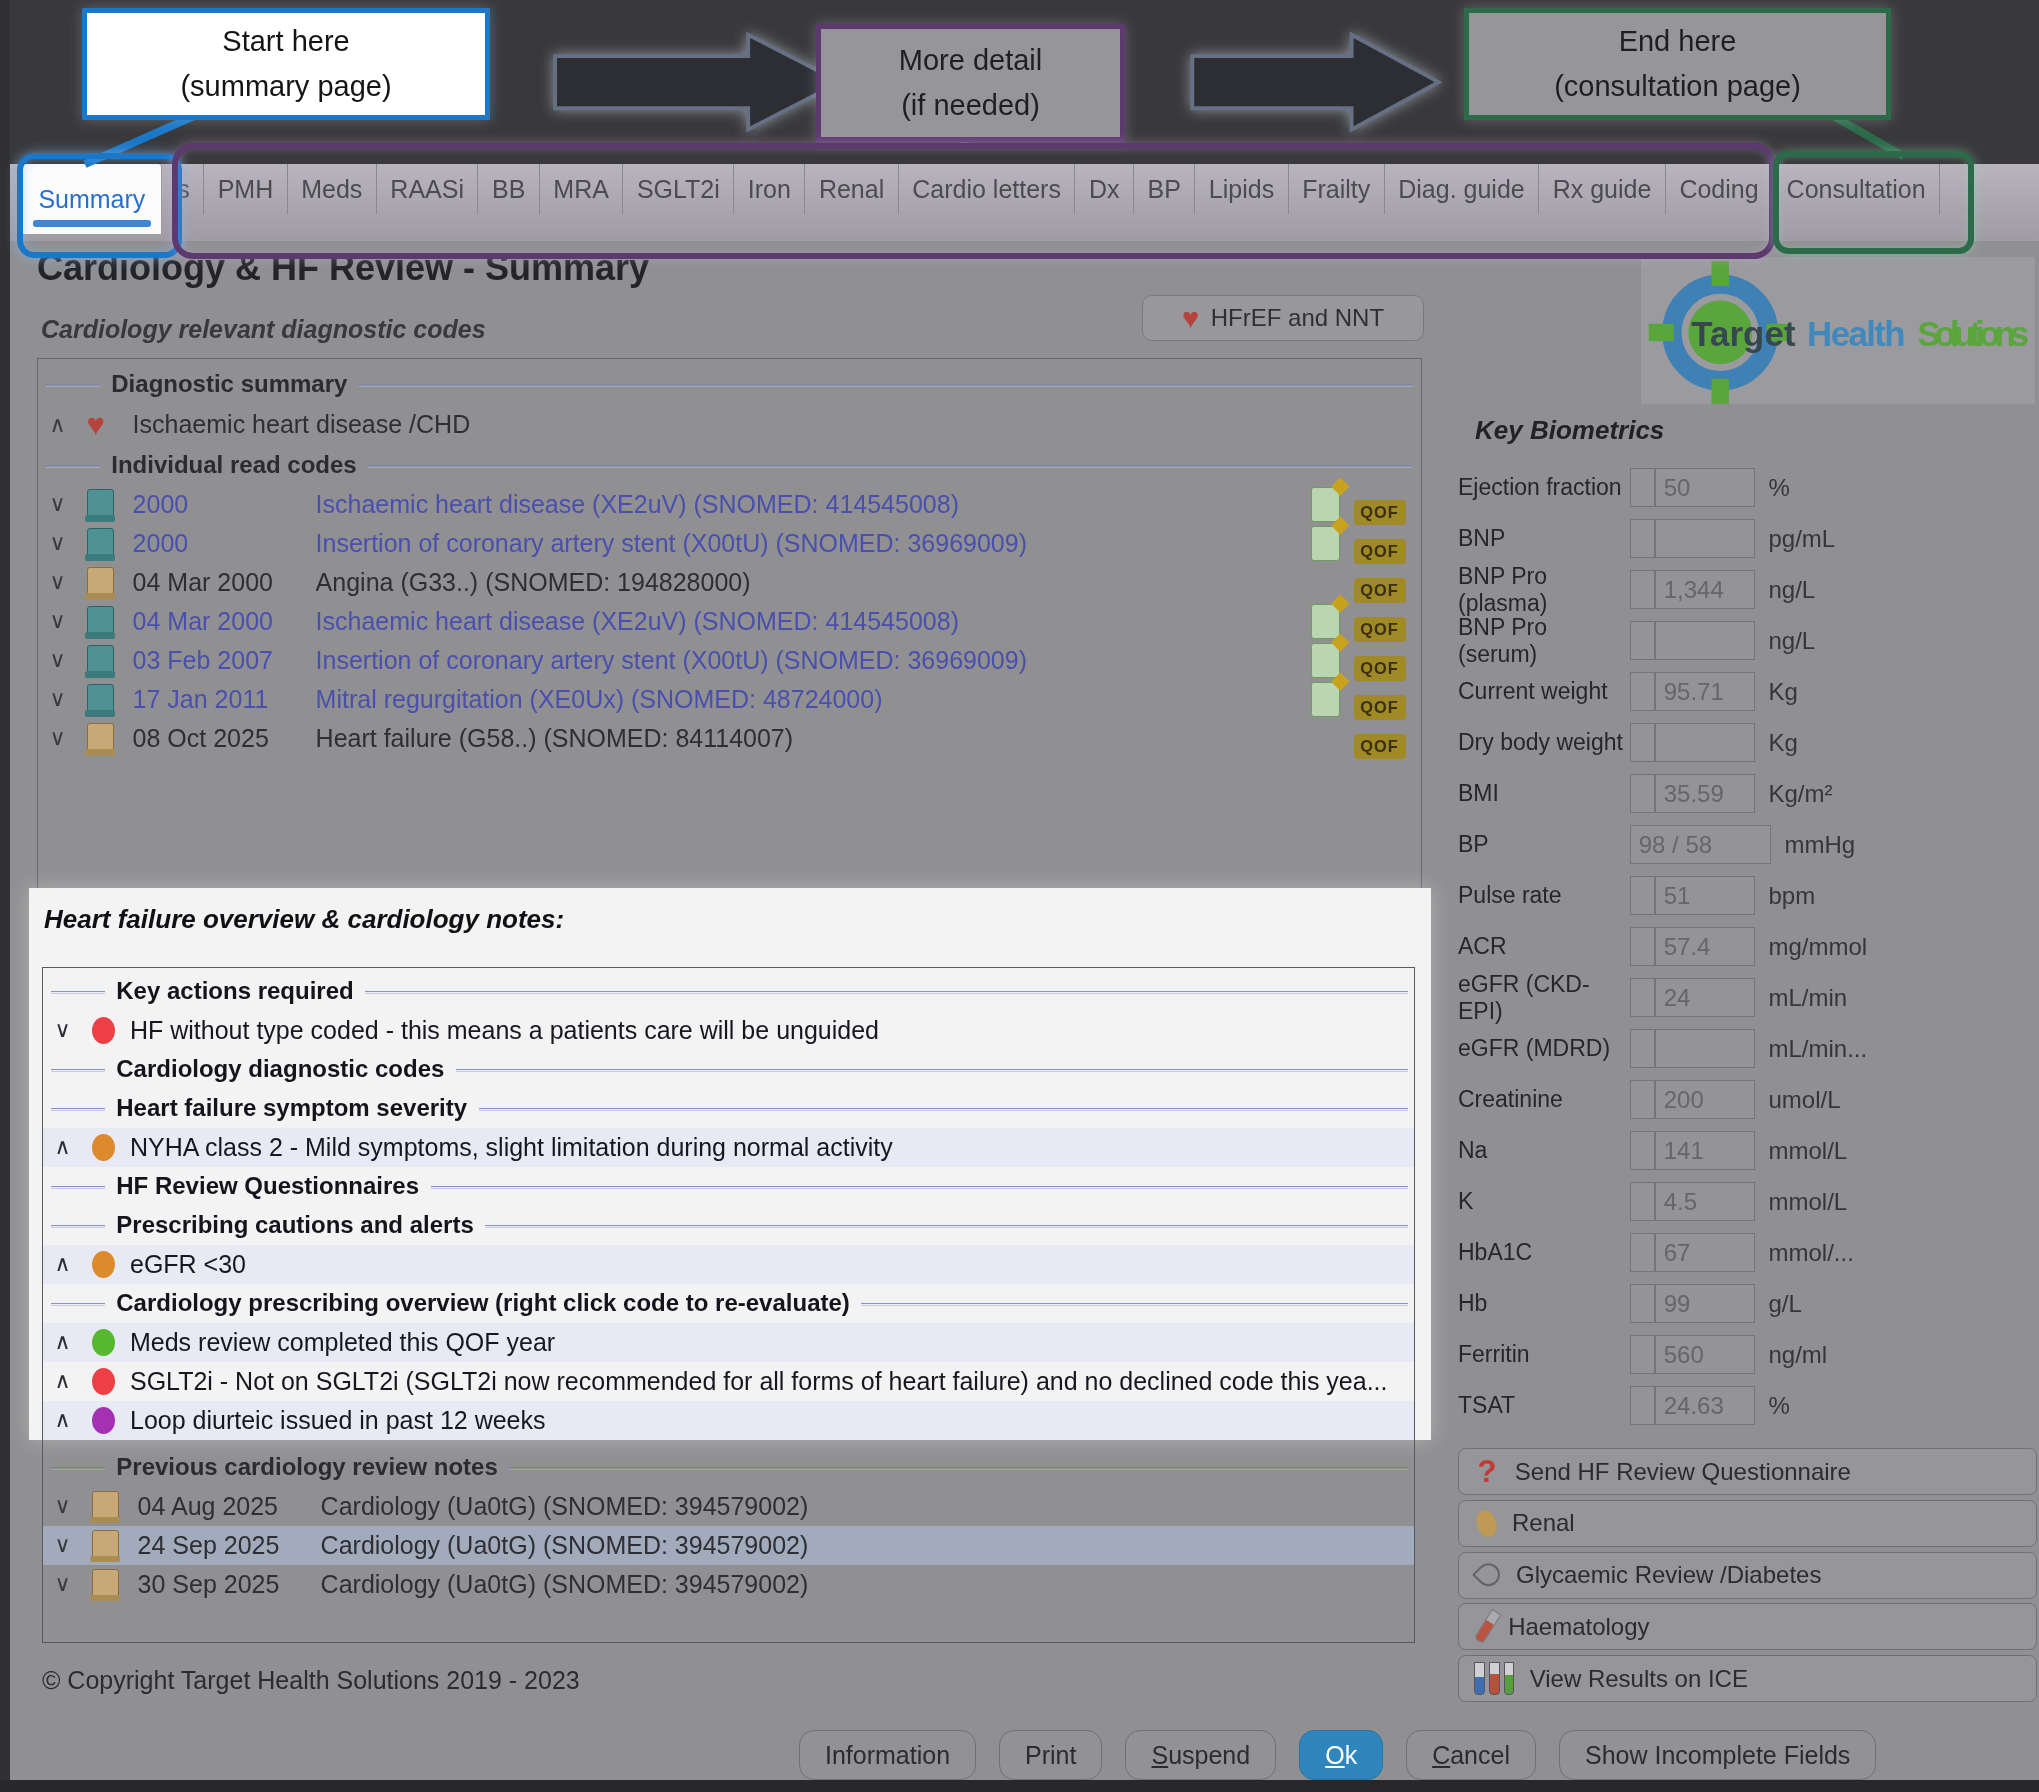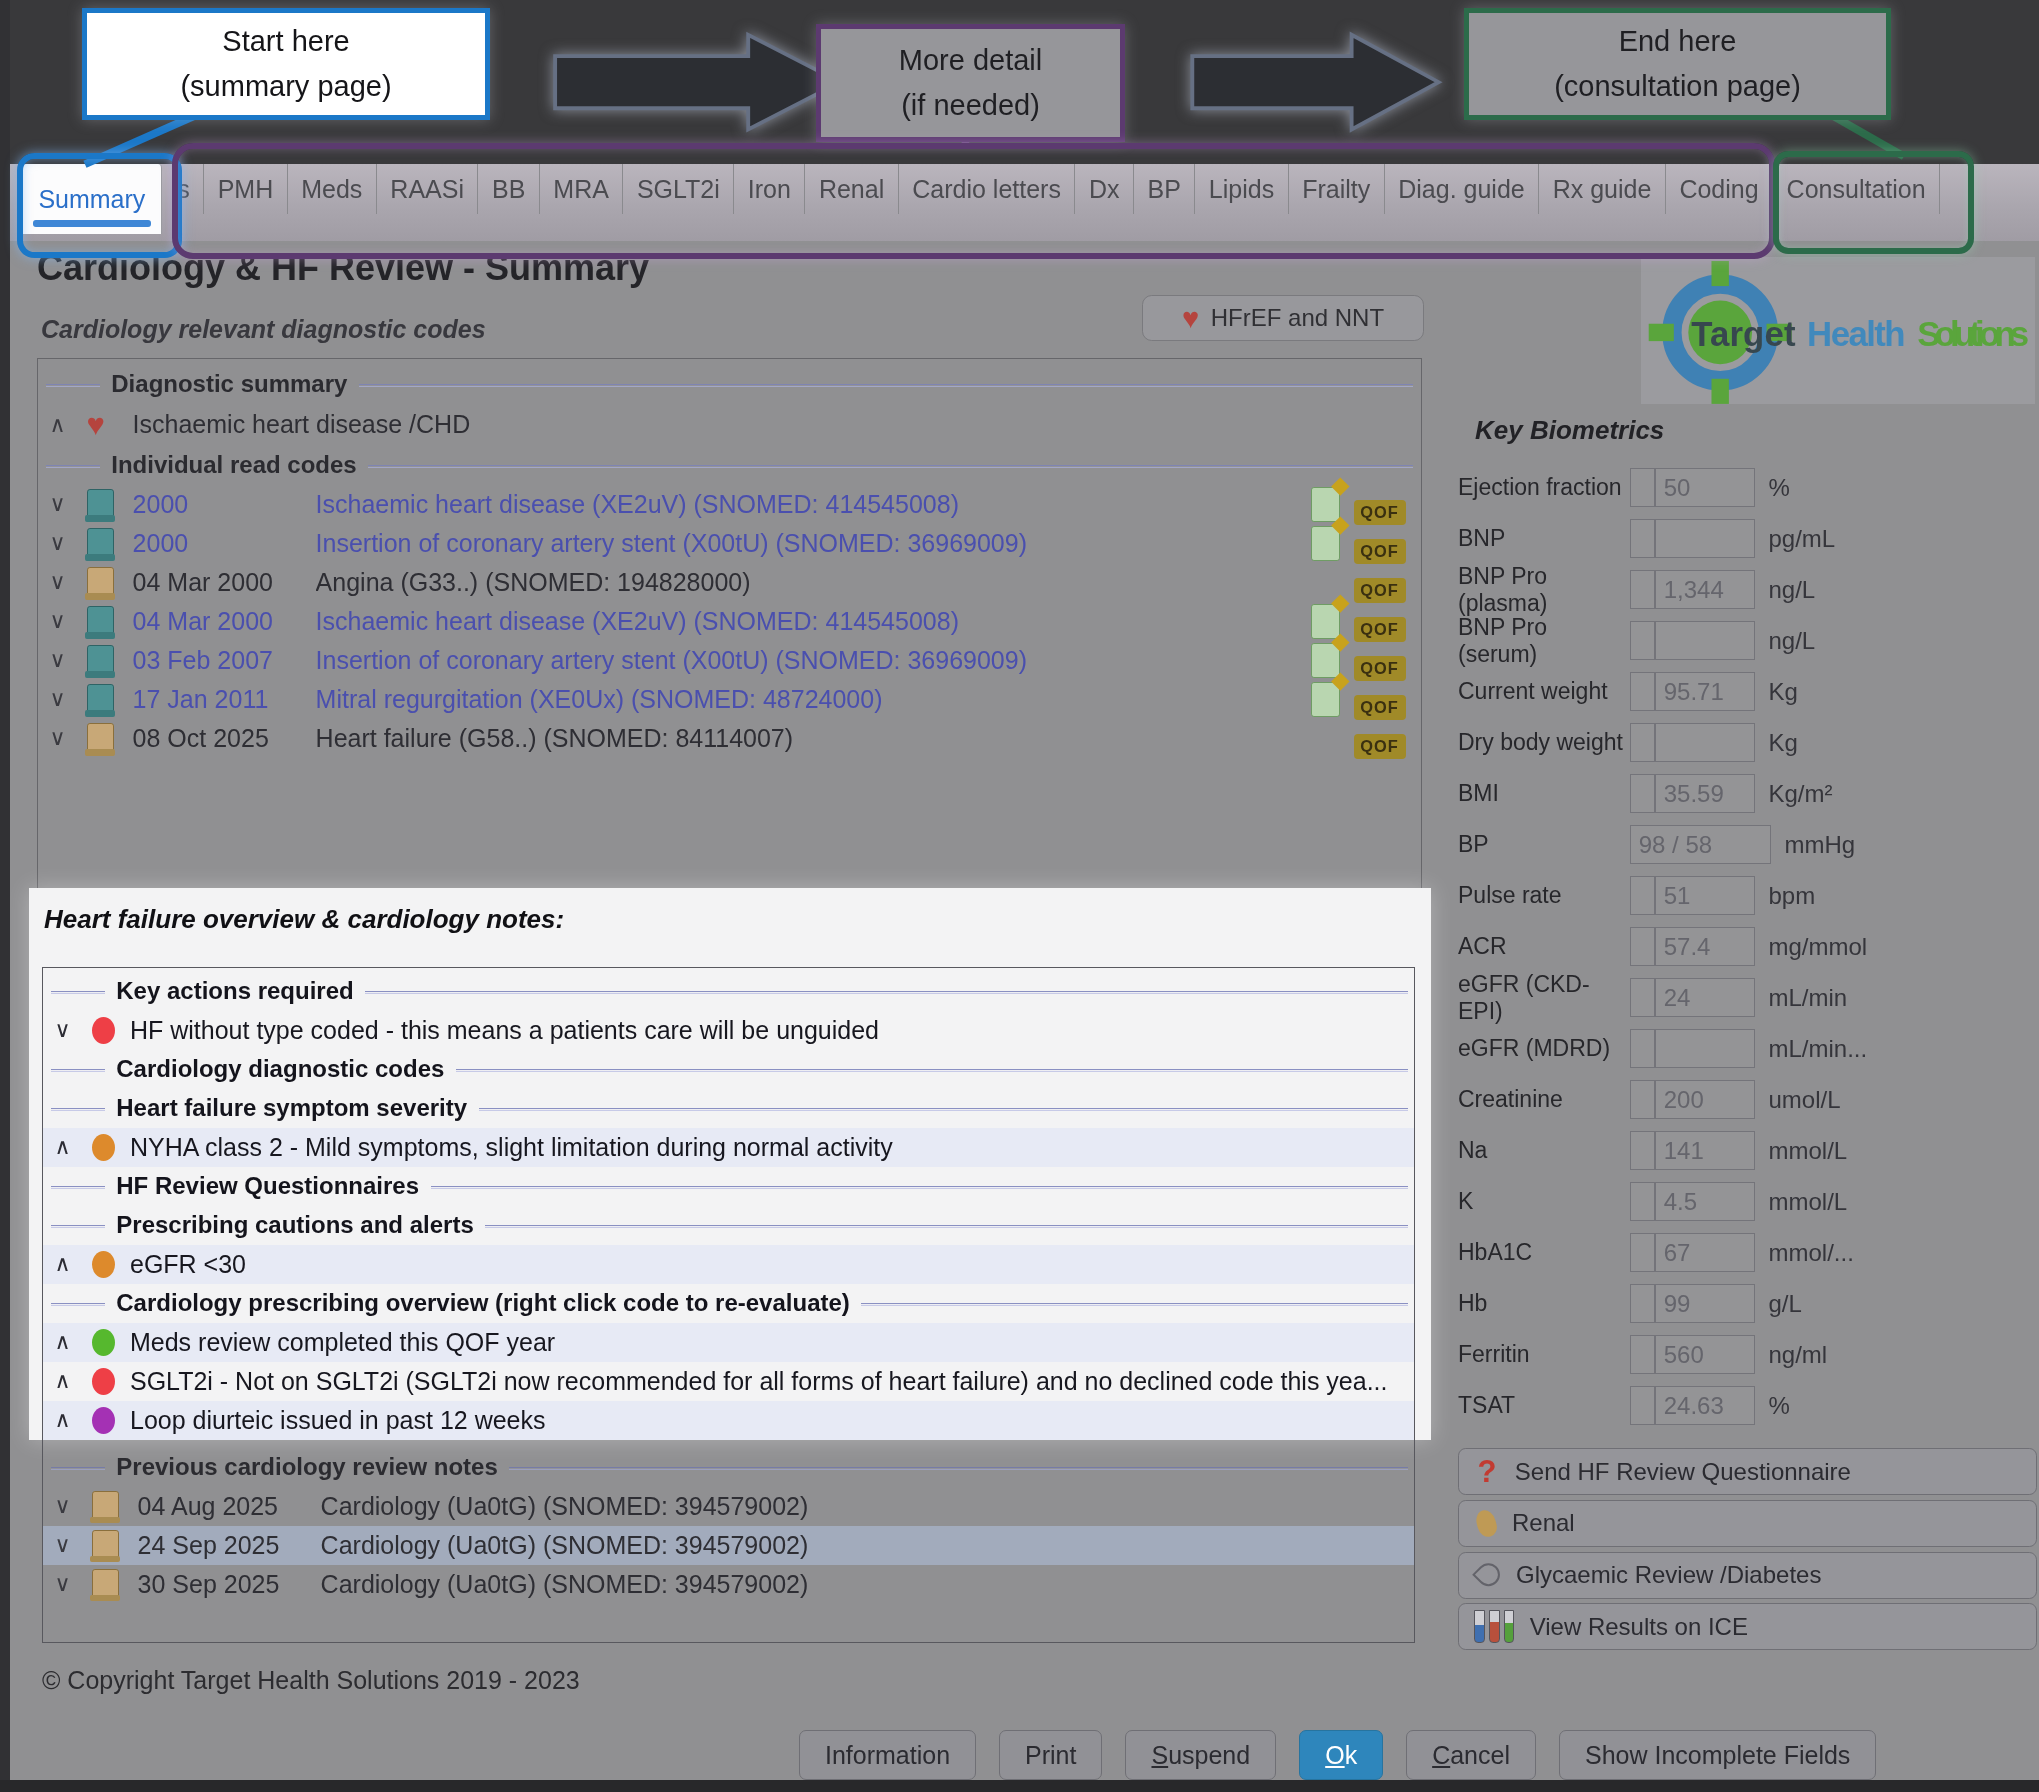--- a/index.html
+++ b/index.html
@@ -133,21 +133,21 @@
            background:linear-gradient(180deg,#a9a9ae 0 35%,#b85440 35% 100%);border:1px solid #7c7c82;}
   .tubes-ic{display:flex;gap:3.9px;}
   .tubes-ic i{width:8.7px;height:31px;border:1px solid #55555c;border-radius:0 0 3.9px 3.9px;display:block;}
   .tubes-ic i:nth-child(1){background:linear-gradient(180deg,#cfcfd4 0 45%,#3f6fb0 45% 100%);}
   .tubes-ic i:nth-child(2){background:linear-gradient(180deg,#cfcfd4 0 35%,#b8503c 35% 100%);}
   .tubes-ic i:nth-child(3){background:linear-gradient(180deg,#cfcfd4 0 40%,#55a03c 40% 100%);}
 
   
   .footer{position:absolute;left:799px;top:1730px;display:flex;gap:23px;z-index:3;}
   .fbtn{height:50px;padding:0 25px;font-size:25px;color:#2b2b31;background:#919196;border:1.9px solid #6f6f75;
-        border-radius:7px;display:inline-block;line-height:46px;box-sizing:border-box;font-family:"Liberation Sans",sans-serif;}
+        border-radius:15px;display:inline-block;line-height:46px;box-sizing:border-box;font-family:"Liberation Sans",sans-serif;}
   .fbtn.ok{background:#2e86bc;border-color:#27749f;color:#ffffff;}
   .ulf::first-letter{text-decoration:underline;}
 </style>
 </head>
 <body>
 
 <div id="canvas">
 
   <div class="topstrip"></div>
   <div class="leftedge"></div>
@@ -500,20 +500,24 @@
     </div>
     <div class="sbtn">
       <span class="kid-ic"></span>
       <span>Renal</span>
     </div>
     <div class="sbtn">
       <span class="drop-ic"></span>
       <span>Glycaemic Review /Diabetes</span>
     </div>
     <div class="sbtn">
+      <span class="tube-ic"></span>
+      <span>Haematology</span>
+    </div>
+    <div class="sbtn">
       <span class="tubes-ic">
           <i></i>
           <i></i>
           <i></i>
         </span>
       <span>View Results on ICE</span>
     </div>
   </div>
 
   <div class="footer">

